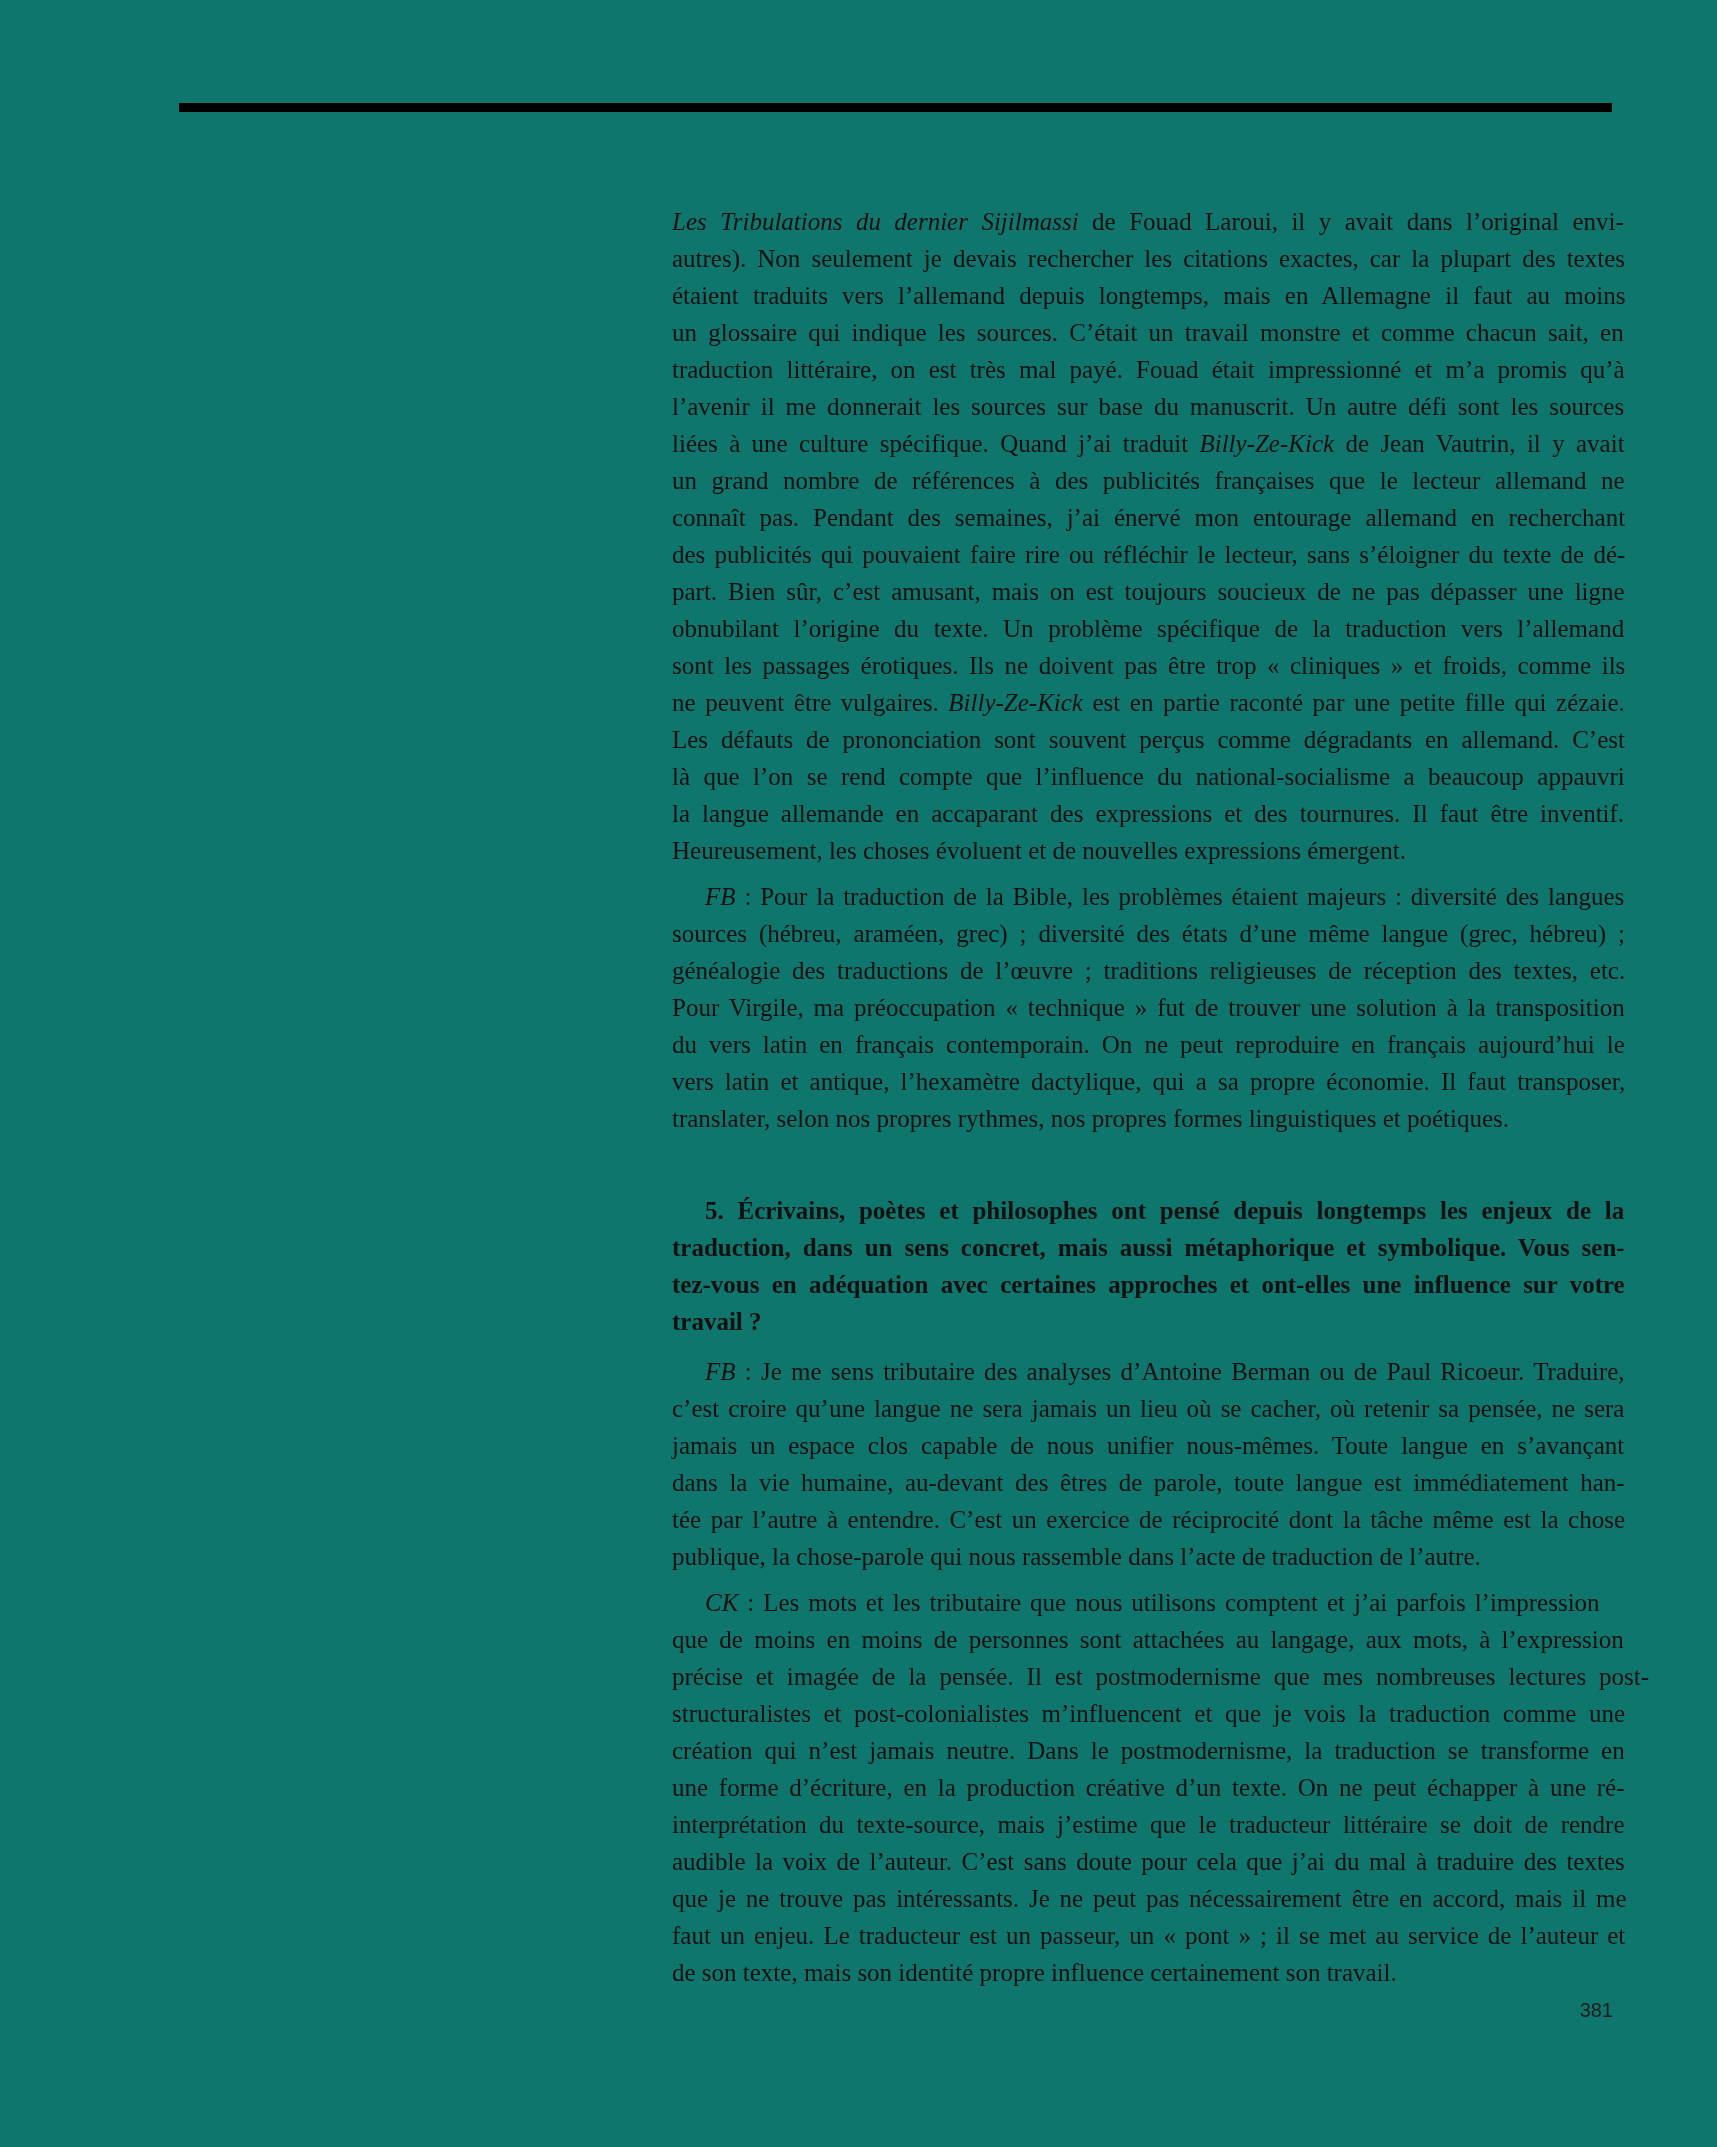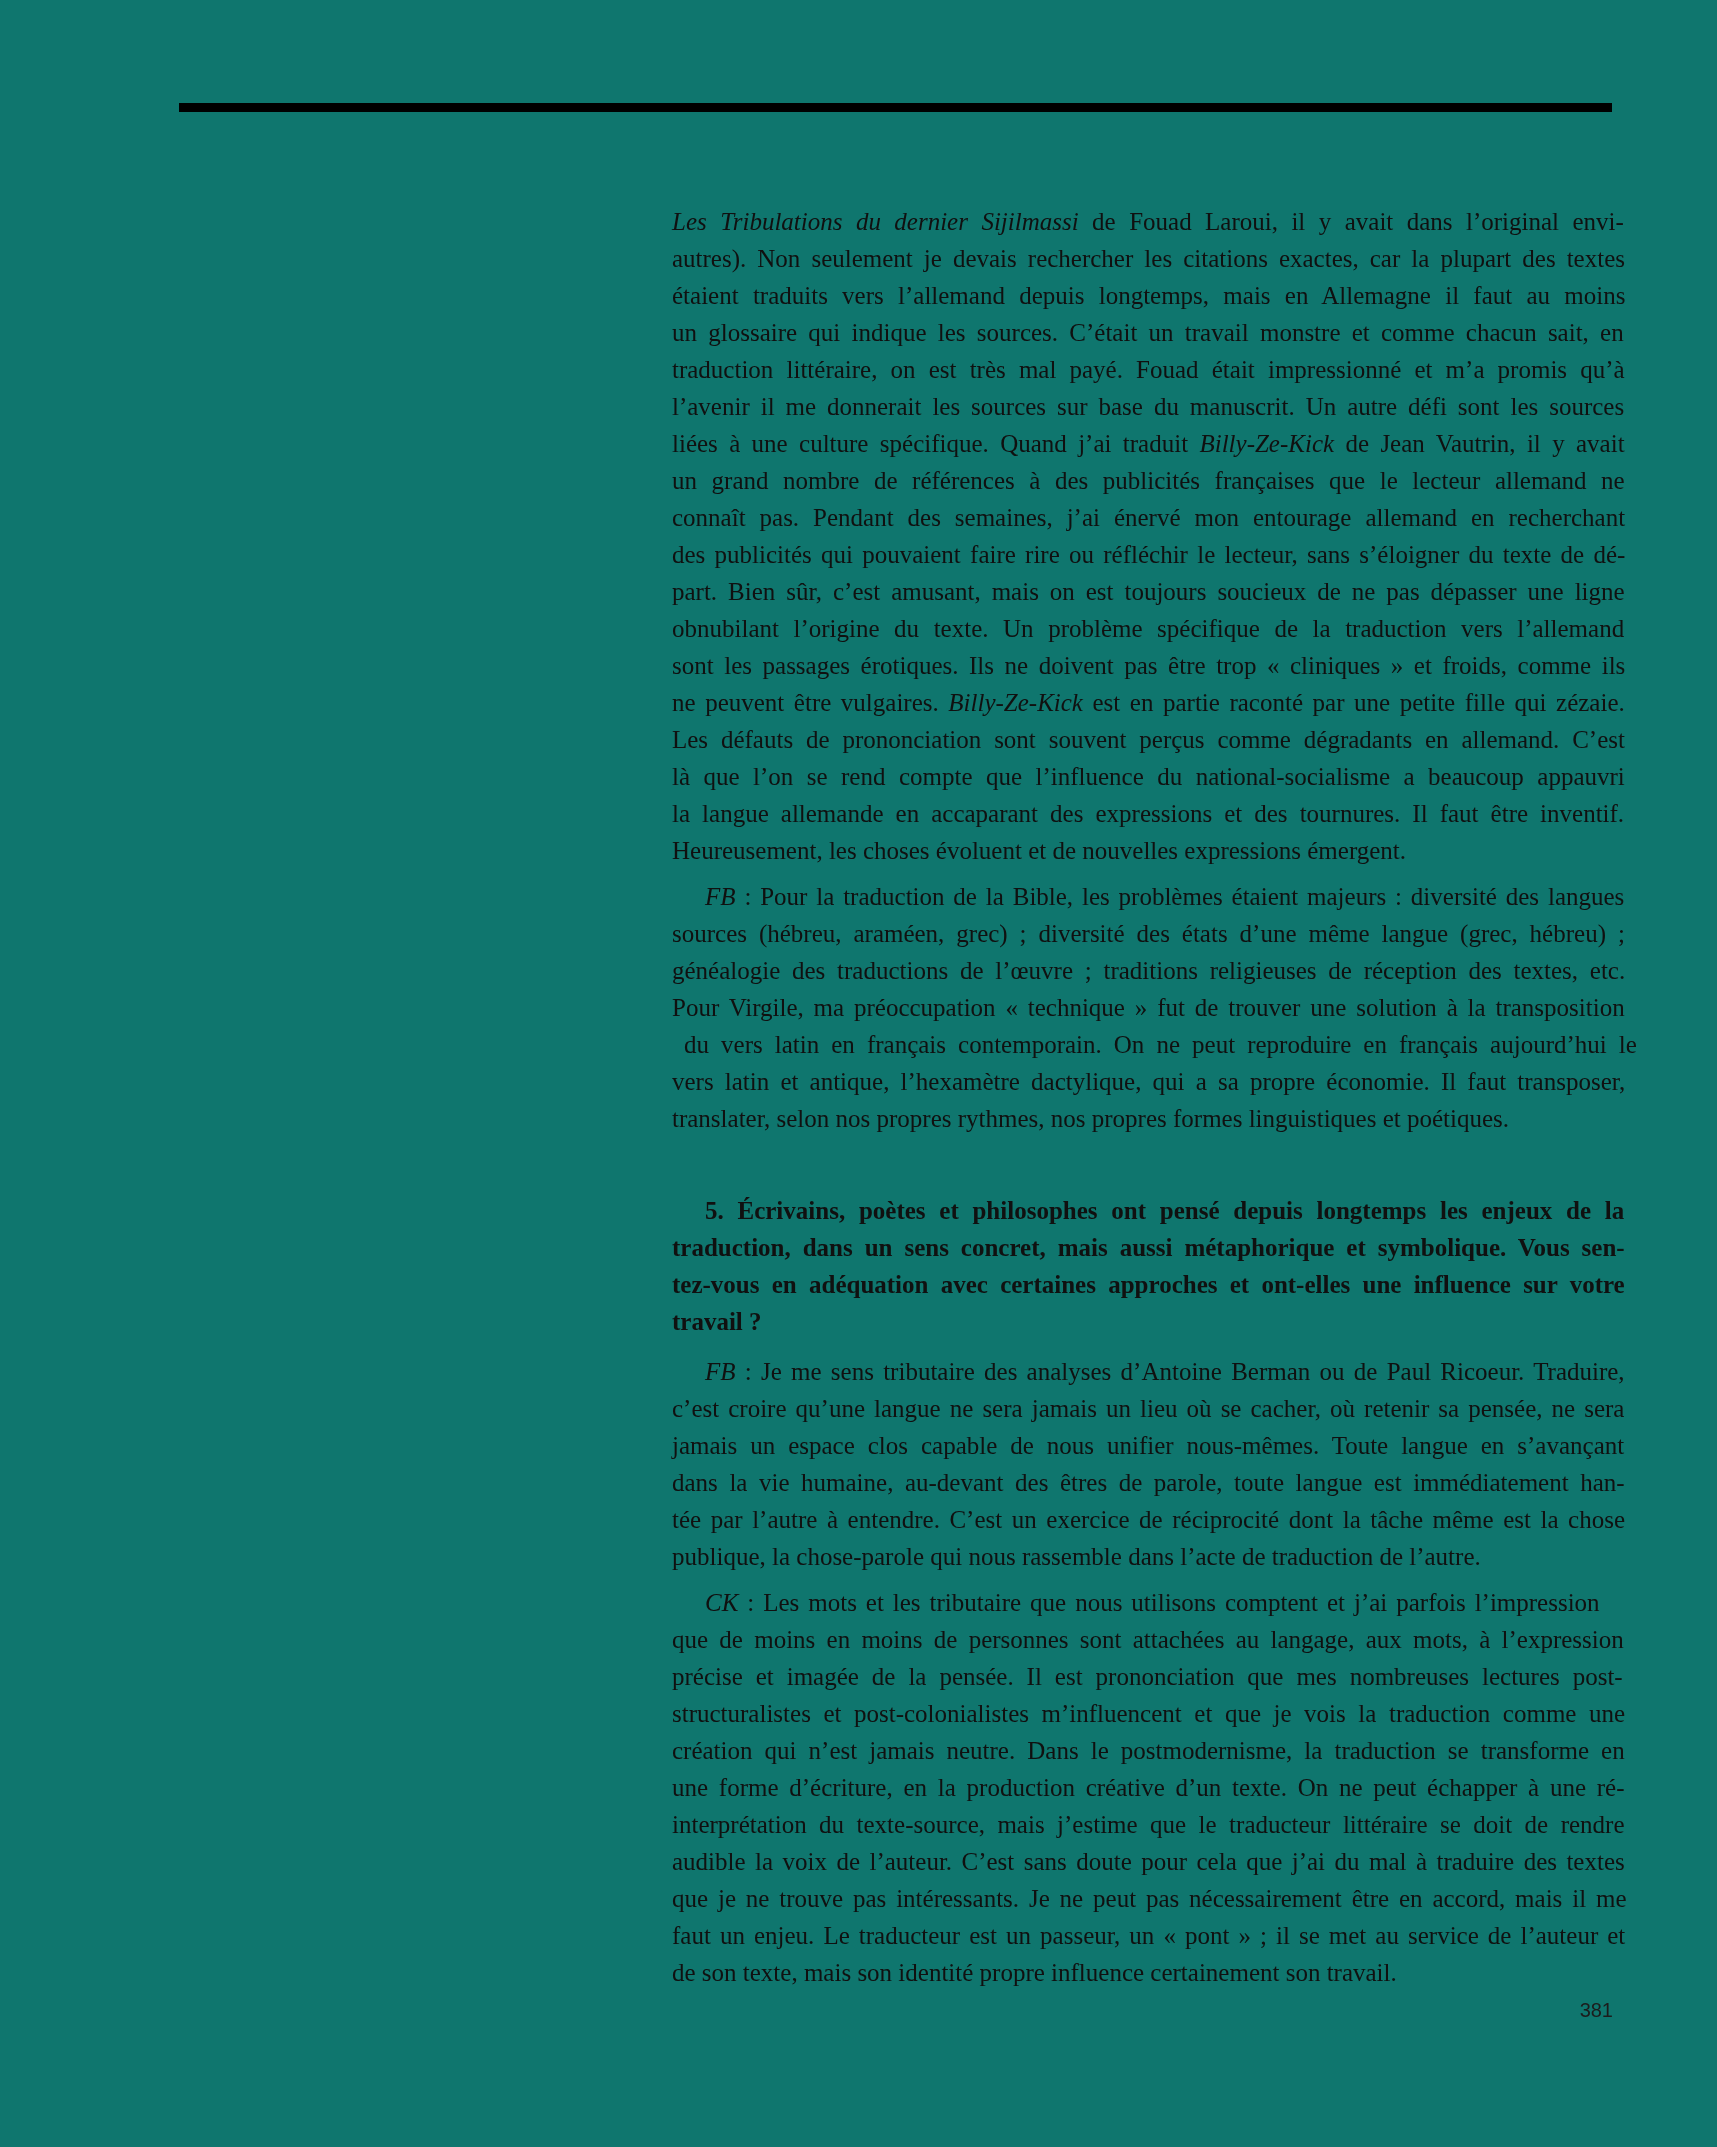--- a/index.html
+++ b/index.html
@@ -61,42 +61,42 @@
         <div class="line"><span class="line-inner" style="letter-spacing: 0px; word-spacing: 6.6px;"><span>Les défauts de prononciation sont souvent perçus comme dégradants en allemand. C’est</span></span></div>
         <div class="line"><span class="line-inner" style="letter-spacing: 0px; word-spacing: 7.2px;"><span>là que l’on se rend compte que l’influence du national-socialisme a beaucoup appauvri</span></span></div>
         <div class="line"><span class="line-inner" style="letter-spacing: 0px; word-spacing: 5.8px;"><span>la langue allemande en accaparant des expressions et des tournures. Il faut être inventif.</span></span></div>
         <div class="line"><span class="line-inner" style="letter-spacing: 1.90017e-05px;"><span>Heureusement, les choses évoluent et de nouvelles expressions émergent.</span></span></div>
       </div>
       <div class="paragraph body">
         <div class="line first-indent"><span class="line-inner" style="letter-spacing: 0px; word-spacing: 2.6px;"><em>FB</em><span> : Pour la traduction de la Bible, les problèmes étaient majeurs : diversité des langues</span></span></div>
         <div class="line"><span class="line-inner" style="letter-spacing: 0px; word-spacing: 5.7px;"><span>sources (hébreu, araméen, grec) ; diversité des états d’une même langue (grec, hébreu) ;</span></span></div>
         <div class="line"><span class="line-inner" style="letter-spacing: 0px; word-spacing: 5.5px;"><span>généalogie des traductions de l’œuvre ; traditions religieuses de réception des textes, etc.</span></span></div>
         <div class="line"><span class="line-inner" style="letter-spacing: 0px; word-spacing: 3.6px;"><span>Pour Virgile, ma préoccupation « technique » fut de trouver une solution à la transposition</span></span></div>
-        <div class="line"><span class="line-inner" style="letter-spacing: 0px; word-spacing: 5.8px; margin-left: 12px;"><span>du vers latin en français contemporain. On ne peut reproduire en français aujourd’hui le</span></span></div>
+        <div class="line"><span class="line-inner" style="letter-spacing: 0px; word-spacing: 5.8px;"><span>du vers latin en français contemporain. On ne peut reproduire en français aujourd’hui le</span></span></div>
         <div class="line"><span class="line-inner" style="letter-spacing: 0px; word-spacing: 4.9px;"><span>vers latin et antique, l’hexamètre dactylique, qui a sa propre économie. Il faut transposer,</span></span></div>
         <div class="line"><span class="line-inner" style="letter-spacing: 0px;"><span>translater, selon nos propres rythmes, nos propres formes linguistiques et poétiques.</span></span></div>
       </div>
       <div class="paragraph heading">
         <div class="line first-indent"><span class="line-inner" style="letter-spacing: 0px; word-spacing: 7.5px;"><span>5. Écrivains, poètes et philosophes ont pensé depuis longtemps les enjeux de la</span></span></div>
         <div class="line"><span class="line-inner" style="letter-spacing: 0px; word-spacing: 5.7px;"><span>traduction, dans un sens concret, mais aussi métaphorique et symbolique. Vous sen-</span></span></div>
         <div class="line"><span class="line-inner" style="letter-spacing: 0px; word-spacing: 6px;"><span>tez-vous en adéquation avec certaines approches et ont-elles une influence sur votre</span></span></div>
         <div class="line"><span class="line-inner" style="letter-spacing: 0px;"><span>travail ?</span></span></div>
       </div>
       <div class="paragraph body">
         <div class="line first-indent"><span class="line-inner" style="letter-spacing: 0px; word-spacing: 3px;"><em>FB</em><span> : Je me sens tributaire des analyses d’Antoine Berman ou de Paul Ricoeur. Traduire,</span></span></div>
         <div class="line"><span class="line-inner" style="letter-spacing: 0px; word-spacing: 2.8px;"><span>c’est croire qu’une langue ne sera jamais un lieu où se cacher, où retenir sa pensée, ne sera</span></span></div>
         <div class="line"><span class="line-inner" style="letter-spacing: 0px; word-spacing: 6.7px;"><span>jamais un espace clos capable de nous unifier nous-mêmes. Toute langue en s’avançant</span></span></div>
         <div class="line"><span class="line-inner" style="letter-spacing: 0px; word-spacing: 5.3px;"><span>dans la vie humaine, au-devant des êtres de parole, toute langue est immédiatement han-</span></span></div>
         <div class="line"><span class="line-inner" style="letter-spacing: 0px; word-spacing: 3.3px;"><span>tée par l’autre à entendre. C’est un exercice de réciprocité dont la tâche même est la chose</span></span></div>
         <div class="line"><span class="line-inner" style="letter-spacing: 0px;"><span>publique, la chose-parole qui nous rassemble dans l’acte de traduction de l’autre.</span></span></div>
       </div>
       <div class="paragraph body">
         <div class="line first-indent"><span class="line-inner" style="letter-spacing: 0px; word-spacing: 2.7px;"><em>CK</em><span> : Les mots et les tributaire que nous utilisons comptent et j’ai parfois l’impression</span></span></div>
         <div class="line"><span class="line-inner" style="letter-spacing: 0px; word-spacing: 5px;"><span>que de moins en moins de personnes sont attachées au langage, aux mots, à l’expression</span></span></div>
-        <div class="line"><span class="line-inner" style="letter-spacing: 0px; word-spacing: 6.7px;"><span>précise et imagée de la pensée. Il est prononciation que mes nombreuses lectures post-</span></span></div>
+        <div class="line"><span class="line-inner" style="letter-spacing: 0px; word-spacing: 6.7px;"><span>précise et imagée de la pensée. Il est postmodernisme que mes nombreuses lectures post-</span></span></div>
         <div class="line"><span class="line-inner" style="letter-spacing: 0px; word-spacing: 6.3px;"><span>structuralistes et post-colonialistes m’influencent et que je vois la traduction comme une</span></span></div>
         <div class="line"><span class="line-inner" style="letter-spacing: 0px; word-spacing: 5.8px;"><span>création qui n’est jamais neutre. Dans le postmodernisme, la traduction se transforme en</span></span></div>
         <div class="line"><span class="line-inner" style="letter-spacing: 0px; word-spacing: 4.5px;"><span>une forme d’écriture, en la production créative d’un texte. On ne peut échapper à une ré-</span></span></div>
         <div class="line"><span class="line-inner" style="letter-spacing: 0px; word-spacing: 6.2px;"><span>interprétation du texte-source, mais j’estime que le traducteur littéraire se doit de rendre</span></span></div>
         <div class="line"><span class="line-inner" style="letter-spacing: 0px; word-spacing: 3.2px;"><span>audible la voix de l’auteur. C’est sans doute pour cela que j’ai du mal à traduire des textes</span></span></div>
         <div class="line"><span class="line-inner" style="letter-spacing: 0px; word-spacing: 3.6px;"><span>que je ne trouve pas intéressants. Je ne peut pas nécessairement être en accord, mais il me</span></span></div>
         <div class="line"><span class="line-inner" style="letter-spacing: 0px; word-spacing: 2.8px;"><span>faut un enjeu. Le traducteur est un passeur, un « pont » ; il se met au service de l’auteur et</span></span></div>
         <div class="line"><span class="line-inner" style="letter-spacing: 0px;"><span>de son texte, mais son identité propre influence certainement son travail.</span></span></div>
       </div>
     </div>

